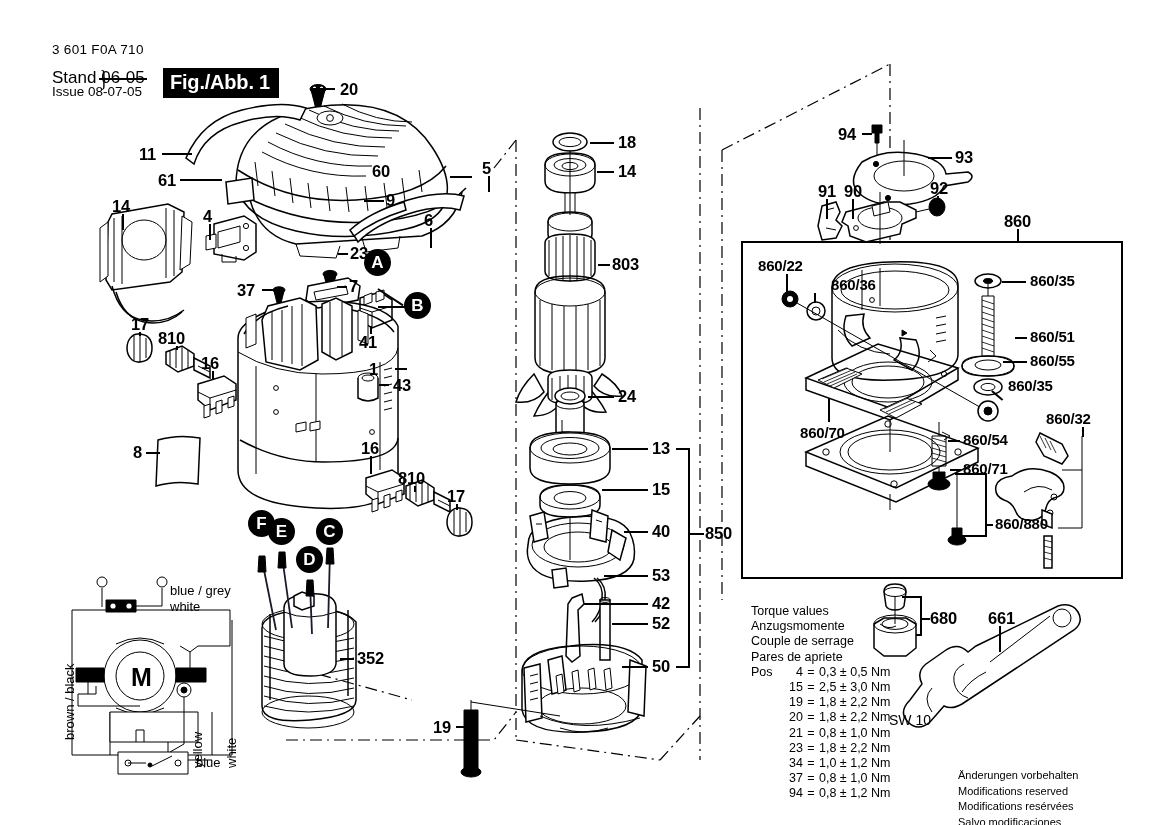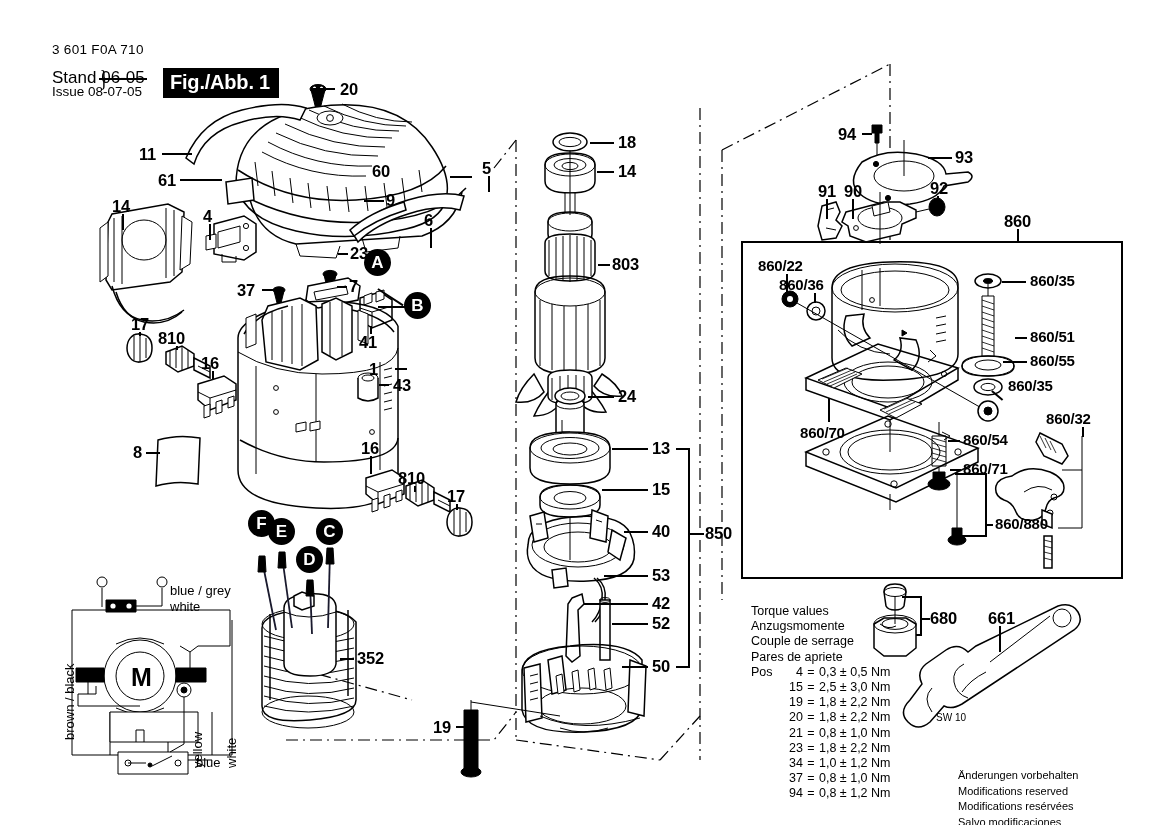--- a/index.html
+++ b/index.html
@@ -29,21 +29,21 @@
   .circ{position:absolute;width:27px;height:27px;border-radius:50%;background:#000;
         color:#fff;font-size:17px;font-weight:bold;display:flex;align-items:center;
         justify-content:center;font-family:"Liberation Sans",sans-serif;}
   
   #box860{left:741px;top:241px;width:382px;height:338px;border:2.5px solid #000;
           box-sizing:border-box;background:transparent;}
   
   #torque{left:751px;top:604px;font-size:12.5px;line-height:15.2px;}
   #torque .ln{white-space:pre;}
   #modnote{left:958px;top:768px;font-size:11px;line-height:15.5px;}
-  #sw10{left:936px;top:712px;font-size:10px;}
+  #sw10{left:889px;top:712px;font-size:14px;}
   
   .wlbl{position:absolute;font-size:13px;white-space:nowrap;}
   .rot90{transform:rotate(-90deg);transform-origin:left top;}
   
   svg.draw{position:absolute;left:0;top:0;width:1168px;height:825px;overflow:visible;}
   .st{fill:none;stroke:#000;stroke-width:1.5;}
   .stf{fill:#fff;stroke:#000;stroke-width:1.5;}
   .thin{fill:none;stroke:#000;stroke-width:1;}
   .thinf{fill:#fff;stroke:#000;stroke-width:1;}
   .blk{fill:#000;stroke:#000;stroke-width:1;}
@@ -838,21 +838,21 @@
   <div class="leadv" style="left:937px;top:196px;height:4px"></div>
 
   <div class="lbl" style="left:1004px;top:213px">860</div>
   <div class="leadv" style="left:1017px;top:229px;height:14px"></div>
 
   <div class="abs" id="box860"></div>
 
   <div class="lbl sm" style="left:758px;top:258px">860/22</div>
   <div class="leadv" style="left:786px;top:274px;height:18px"></div>
 
-  <div class="lbl sm" style="left:779px;top:277px">860/36</div>
+  <div class="lbl sm" style="left:831px;top:277px">860/36</div>
   <div class="leadv" style="left:814px;top:293px;height:10px"></div>
 
   <div class="lbl sm" style="left:1030px;top:273px">860/35</div>
   <div class="lead" style="left:1002px;top:281px;width:24px"></div>
 
   <div class="lbl sm" style="left:1030px;top:329px">860/51</div>
   <div class="lead" style="left:1015px;top:337px;width:12px"></div>
 
   <div class="lbl sm" style="left:1030px;top:353px">860/55</div>
   <div class="lead" style="left:1003px;top:361px;width:24px"></div>

